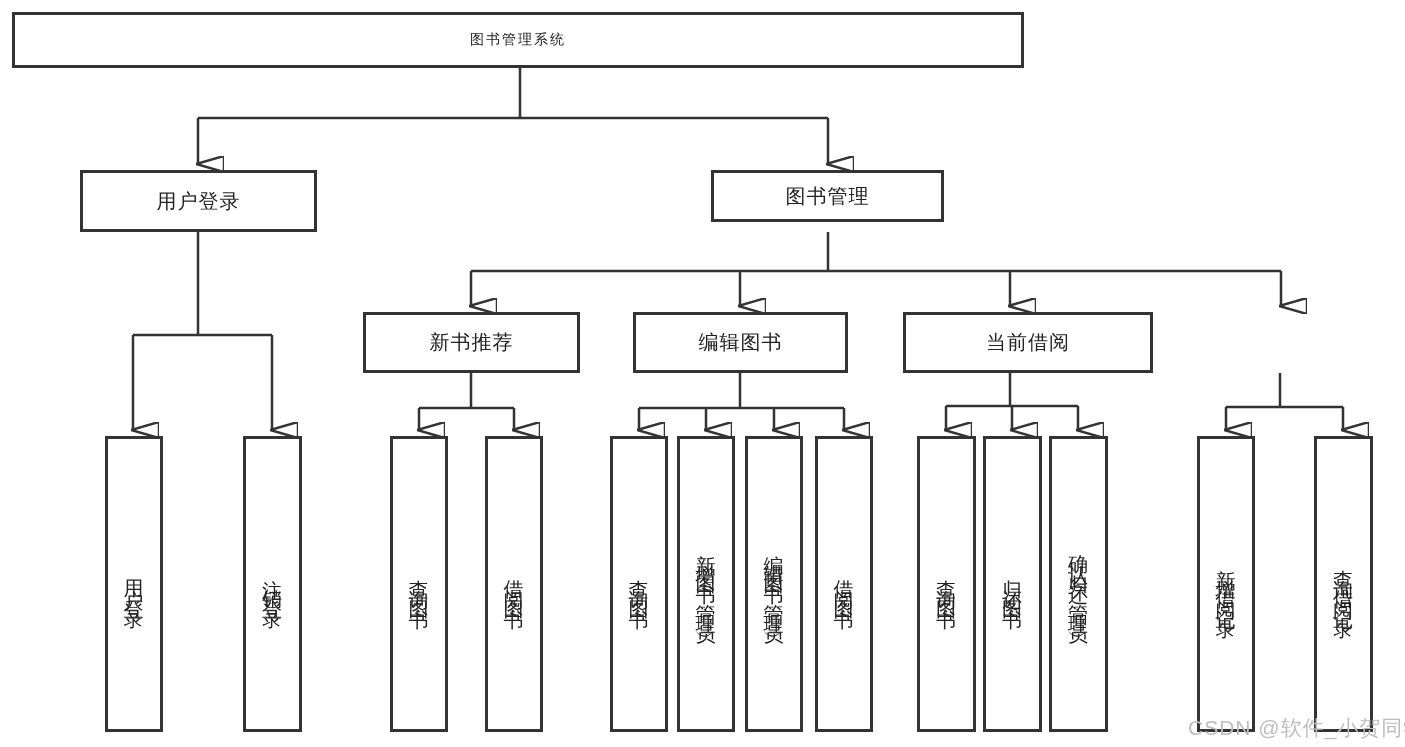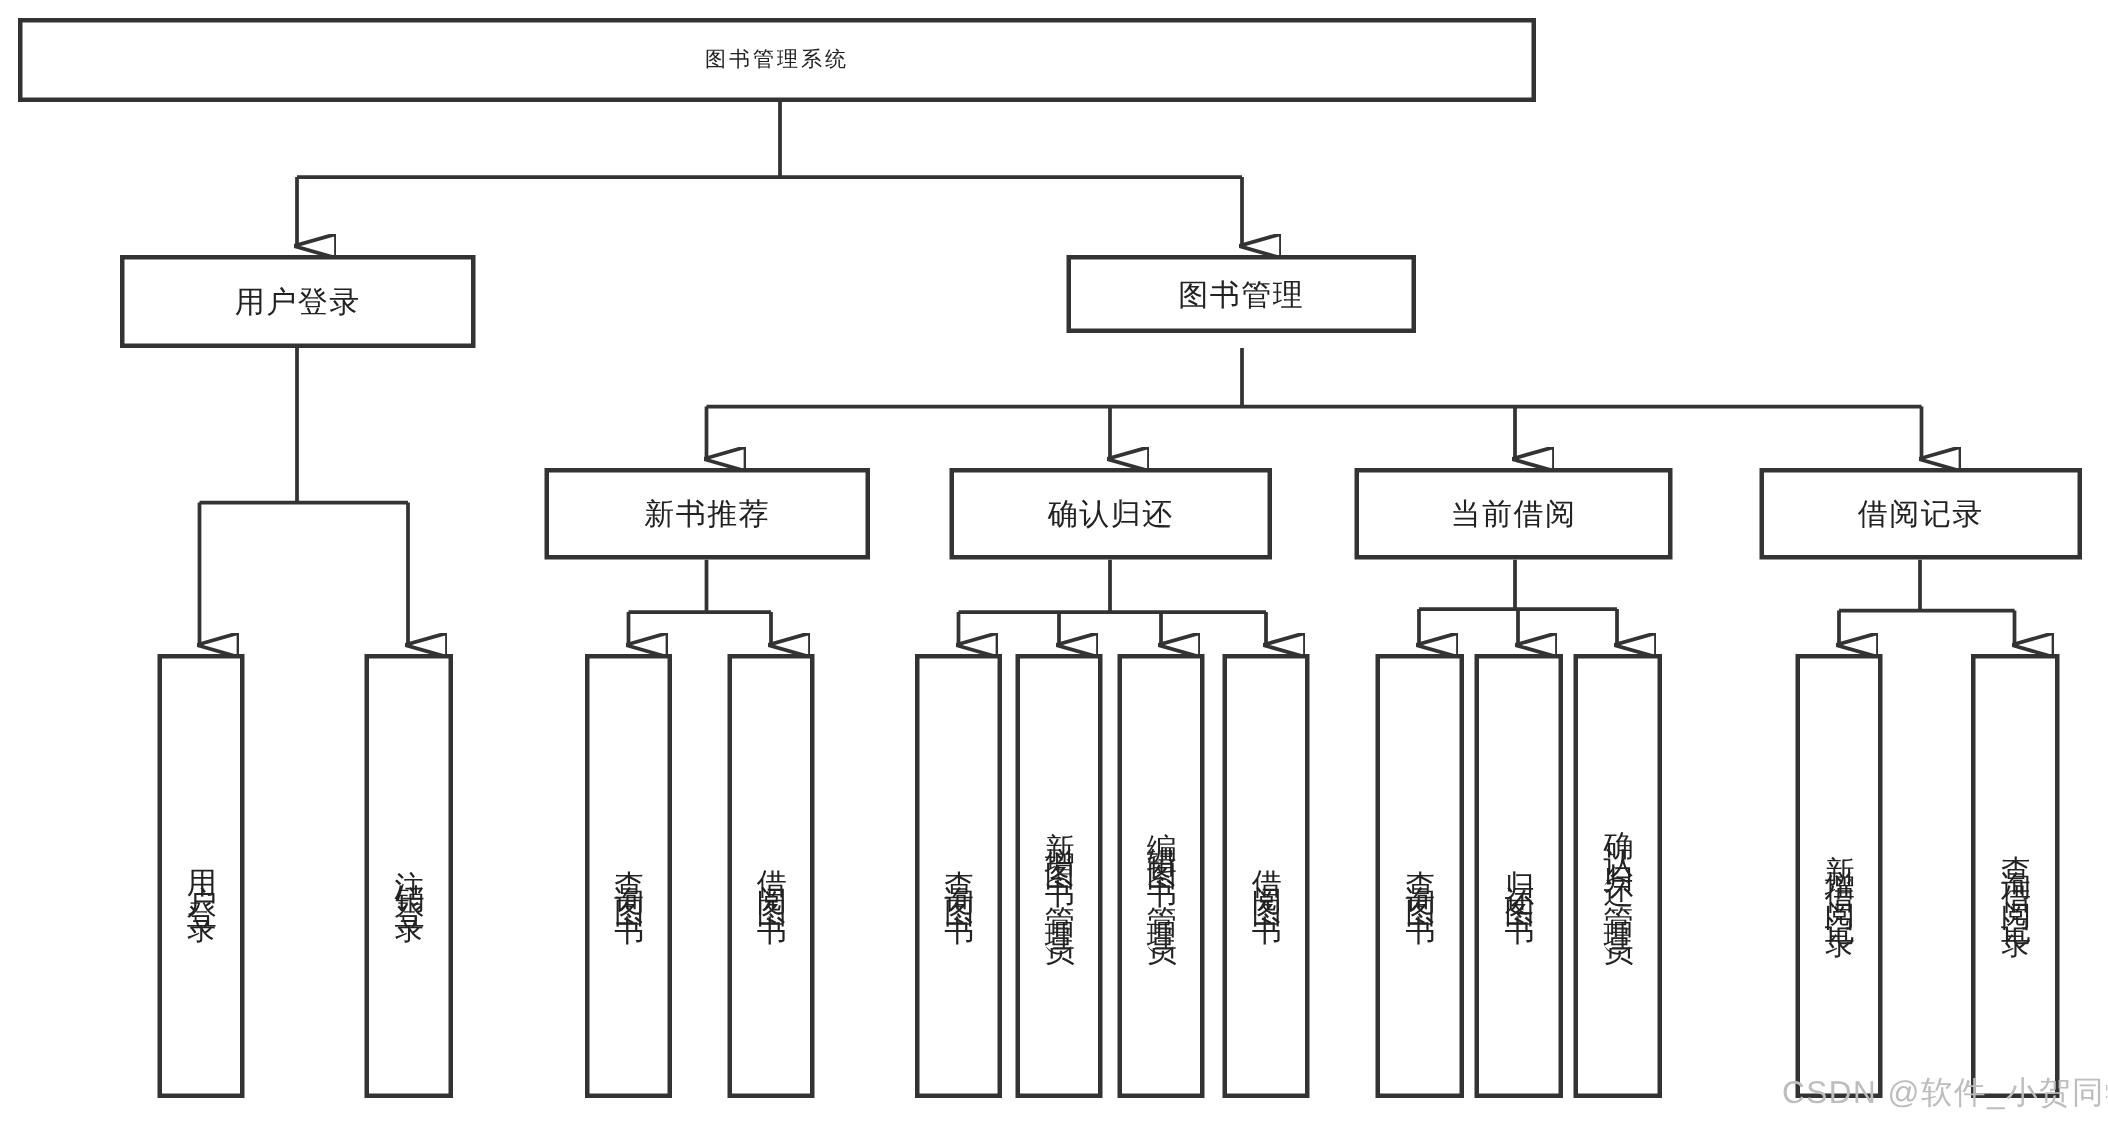--- a/index.html
+++ b/index.html
@@ -87,23 +87,22 @@
     <path d="M1226,407 L1226,430" marker-end="url(#ah)"></path>
     <path d="M1343,407 L1343,430" marker-end="url(#ah)"></path>
   </svg>
 
   <div class="node node-h node-root" style="left:12px;top:12px;width:1012px;height:56px;">图书管理系统</div>
 
   <div class="node node-h" style="left:80px;top:170px;width:237px;height:62px;">用户登录</div>
   <div class="node node-h" style="left:711px;top:170px;width:233px;height:52px;">图书管理</div>
 
   <div class="node node-h" style="left:363px;top:312px;width:217px;height:61px;text-align:center;">新书推荐</div>
-  <div class="node node-h" style="left:633px;top:312px;width:215px;height:61px;">确认归还</div>
-  <div class="node node-h" style="left:903px;top:312px;width:212px;height:61px;">当前借阅</div>
-  <div class="node node-h" style="left:1173px;top:312px;width:215px;height:61px;">借阅记录</div>
+  <div class="node node-h" style="left:633px;top:312px;width:215px;height:61px;">编辑图书</div>
+  <div class="node node-h" style="left:903px;top:312px;width:250px;height:61px;">当前借阅</div>
 
   <div class="node node-v" style="left:105px;top:436px;width:58px;height:296px;">用户登录</div>
   <div class="node node-v" style="left:243px;top:436px;width:59px;height:296px;">注销登录</div>
 
   <div class="node node-v" style="left:390px;top:436px;width:58px;height:296px;">查询图书</div>
   <div class="node node-v" style="left:485px;top:436px;width:58px;height:296px;">借阅图书</div>
 
   <div class="node node-v" style="left:610px;top:436px;width:58px;height:296px;">查询图书</div>
   <div class="node node-v" style="left:677px;top:436px;width:58px;height:296px;">新增图书（管理员）</div>
   <div class="node node-v" style="left:745px;top:436px;width:58px;height:296px;">编辑图书（管理员）</div>

